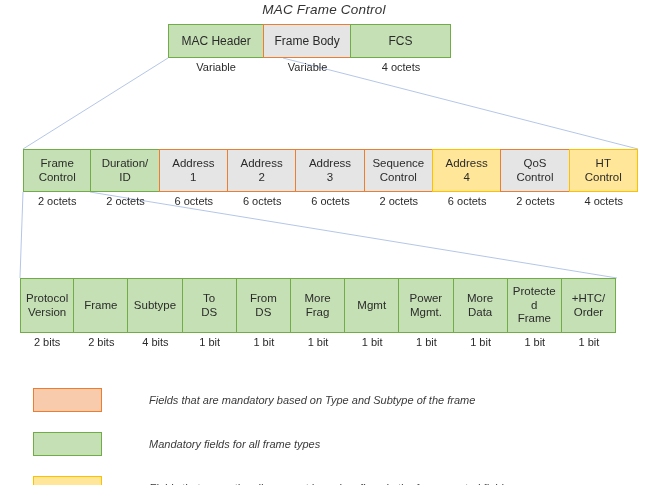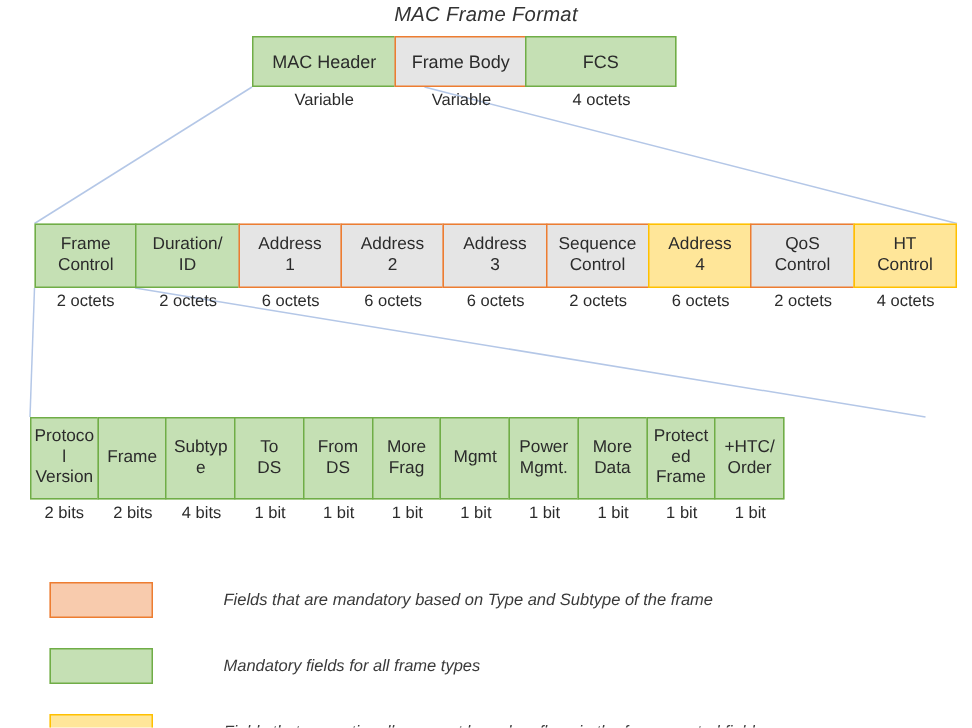--- a/index.html
+++ b/index.html
@@ -103,21 +103,21 @@
     top: 149px;
     width: 615px;
     height: 43px;
   }
   #row2 .sublabel { top: 46px; }
 
   
   #row3 {
     left: 20px;
     top: 278px;
-    width: 503px;
+    width: 596px;
     height: 55px;
   }
   #row3 .cell { font-size: 11.5px; }
   #row3 .sublabel { top: 58px; }
 
   
   #legend {
     position: absolute;
     left: 33px;
     top: 382px;
@@ -151,21 +151,21 @@
 
   <svg id="connectors" viewBox="0 0 648 485" width="648" height="485" xmlns="http://www.w3.org/2000/svg">
 
     <line x1="168" y1="58" x2="23" y2="149" stroke="#b4c7e7" stroke-width="1"></line>
     <line x1="283" y1="58" x2="638" y2="149" stroke="#b4c7e7" stroke-width="1"></line>
 
     <line x1="23" y1="192" x2="20" y2="278" stroke="#b4c7e7" stroke-width="1"></line>
     <line x1="90" y1="192" x2="617" y2="278" stroke="#b4c7e7" stroke-width="1"></line>
   </svg>
 
-  <div class="title">MAC Frame Format</div>
+  <div class="title">MAC Frame Control</div>
 
   <div class="row" id="row1">
     <div class="cellwrap w-mac">
       <div class="cell c-green">MAC Header</div>
       <div class="sublabel">Variable</div>
     </div>
     <div class="cellwrap w-fb">
       <div class="cell c-orange">Frame Body</div>
       <div class="sublabel">Variable</div>
     </div>

